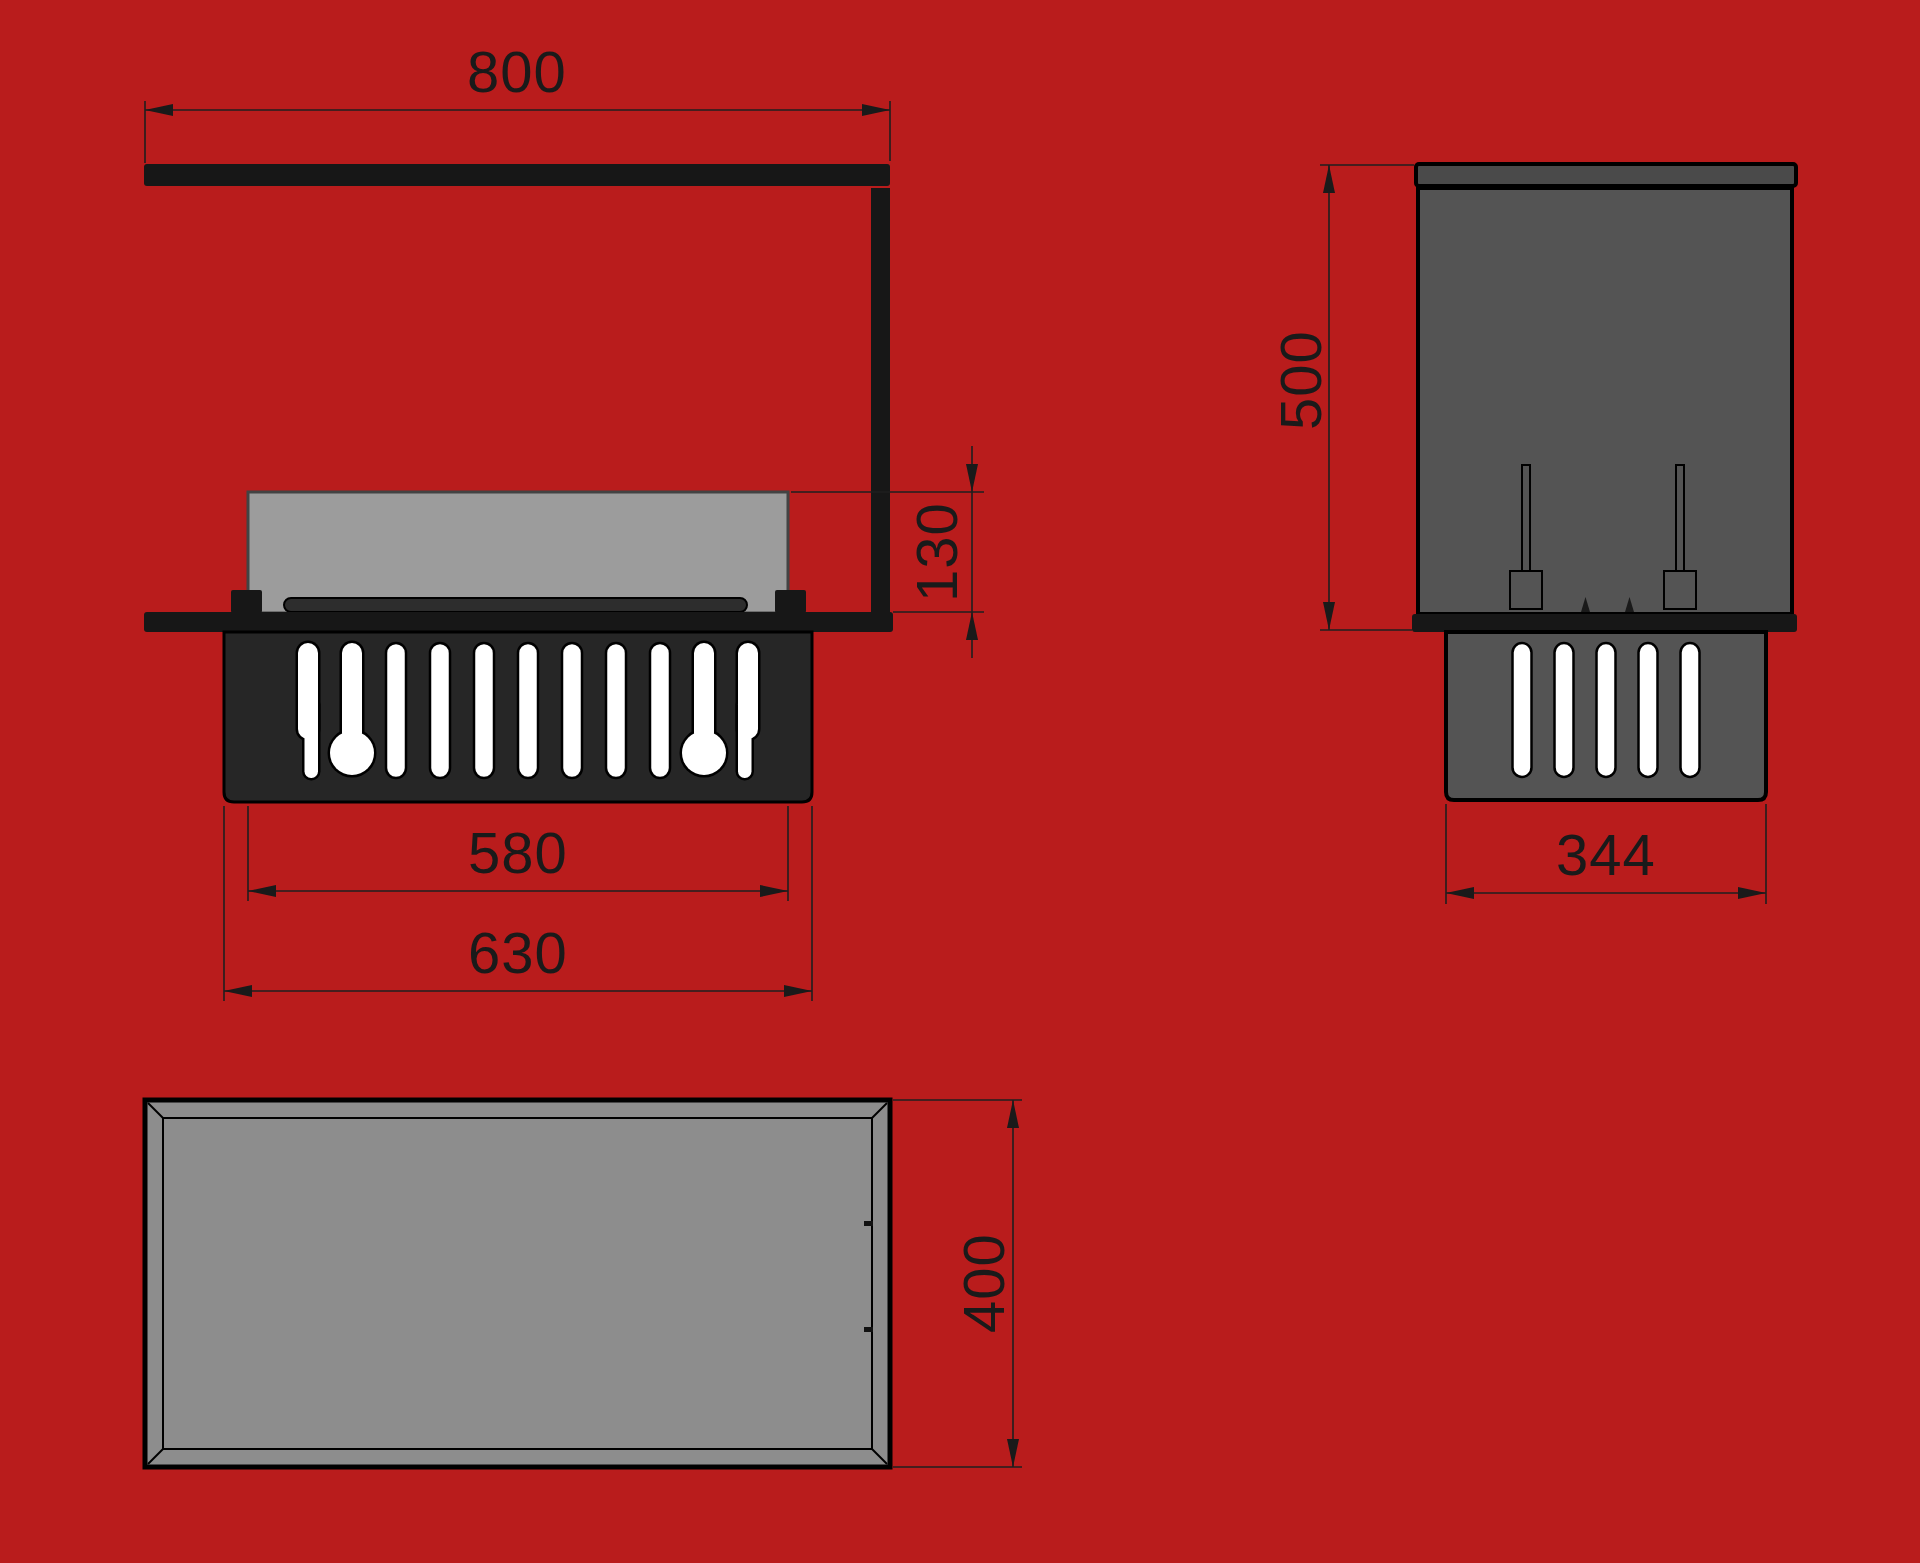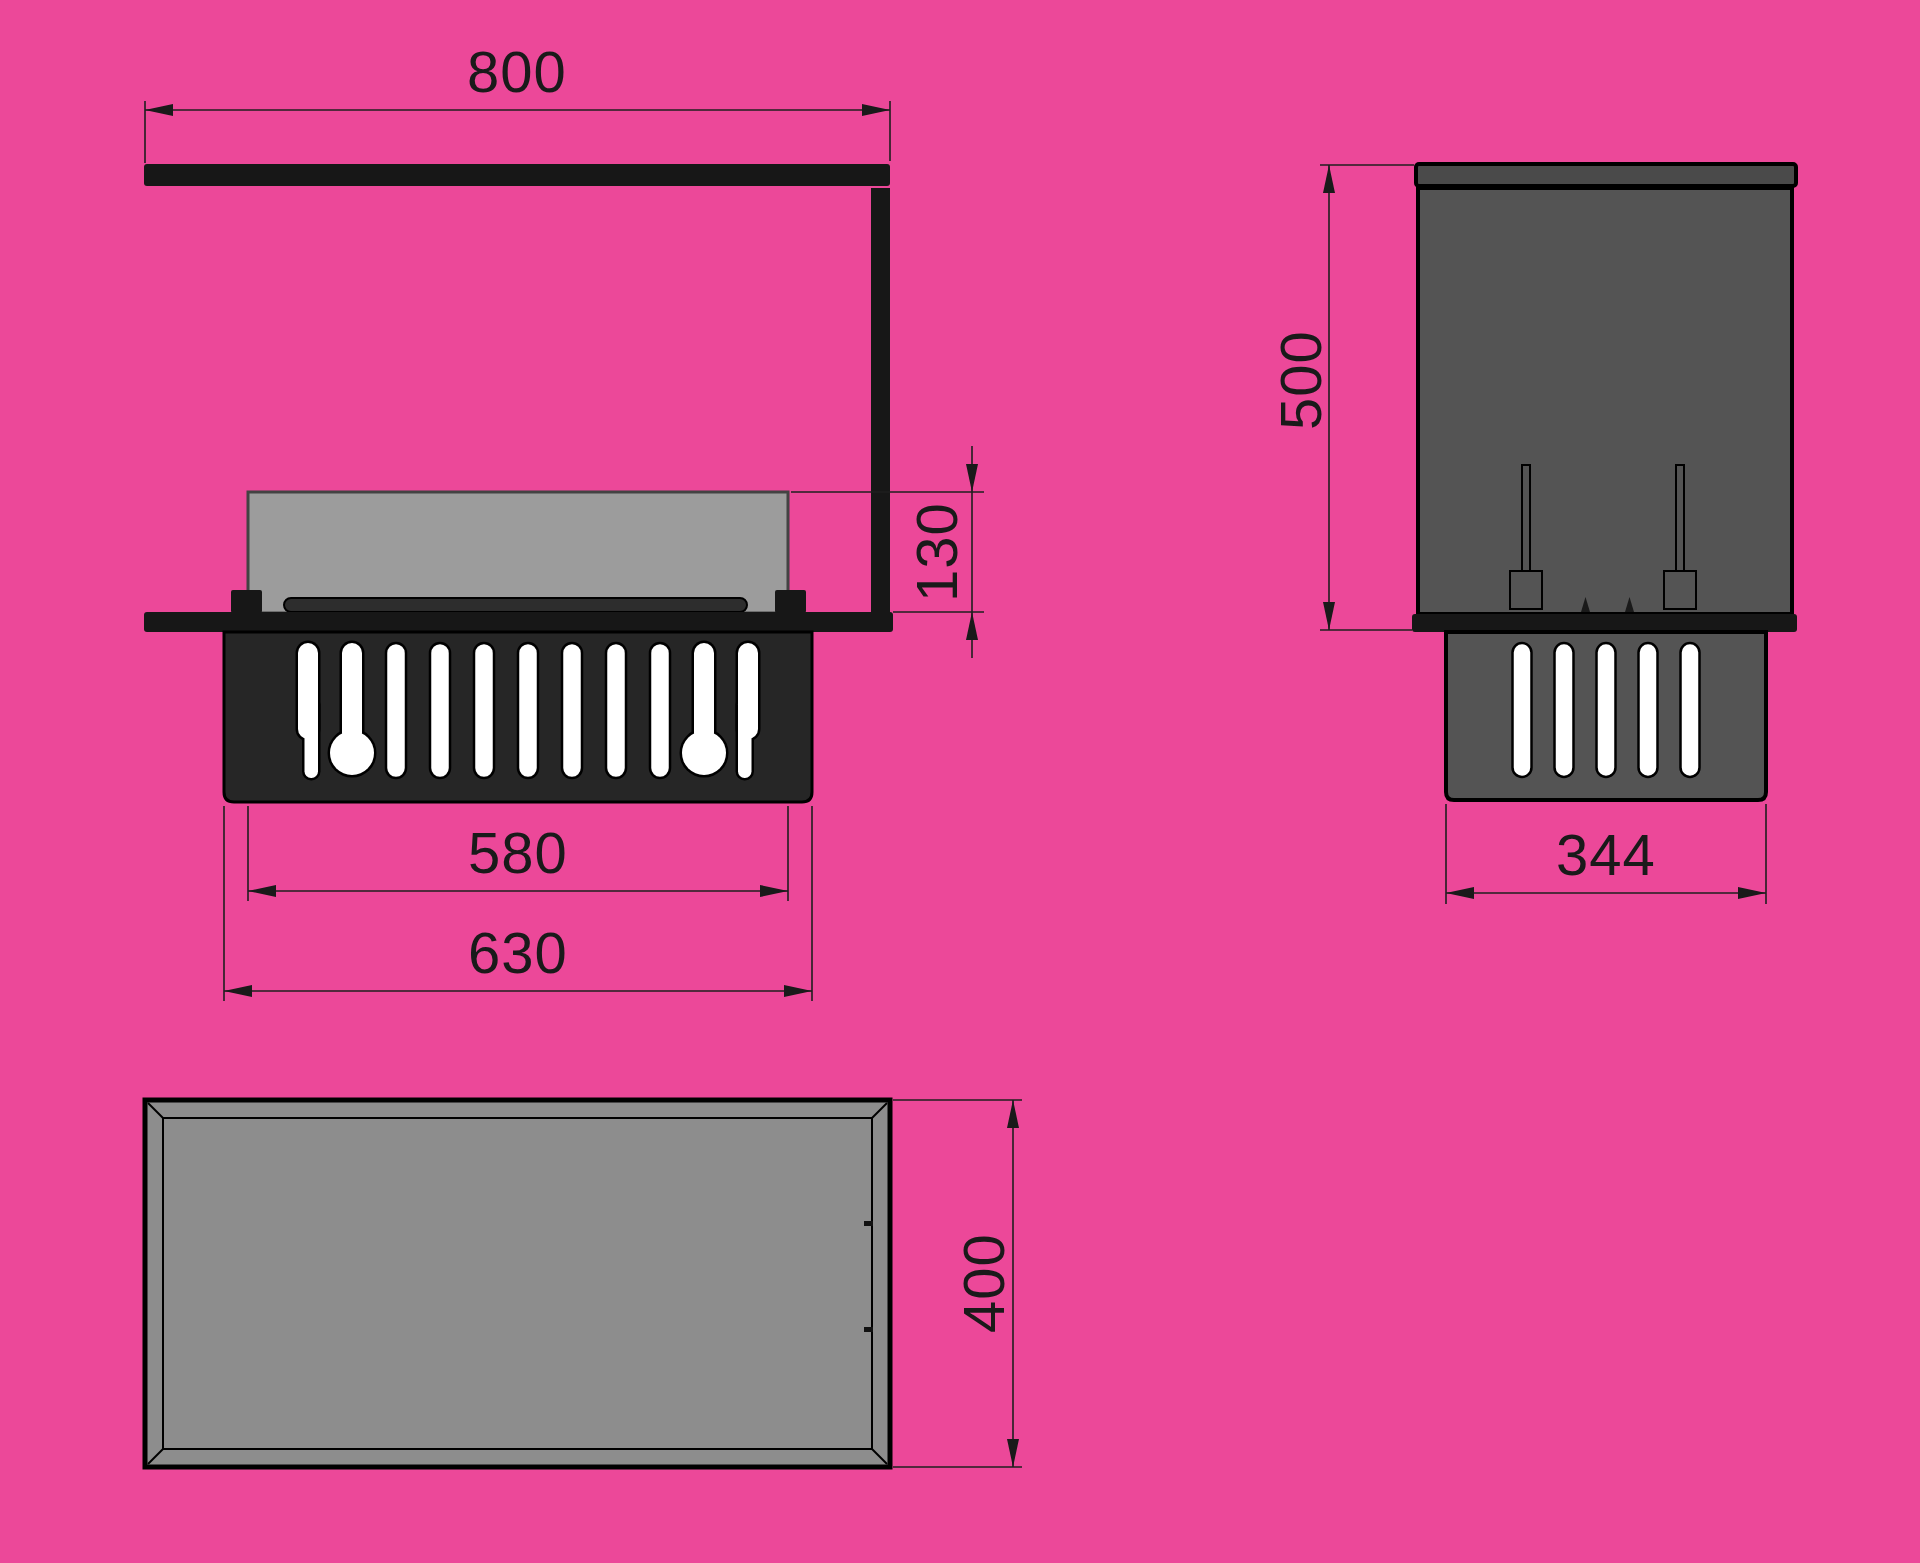--- a/index.html
+++ b/index.html
@@ -1,16 +1,16 @@
 <!DOCTYPE html>
 <html style="--c-line: #1f1f1f; --c-text: #1a1a1a; --c-metal: #171717; --c-box_front: #262626; --c-side_body: #545454; --c-side_topbar: #4a4a4a; --c-glass: #9c9c9c; --c-tray: #2d2d2d; --c-top_face: #8d8d8d; --c-slot: #ffffff;"><head>
 <meta charset="utf-8">
 <style>
   html,body{margin:0;padding:0;background:#fff;}
-  .canvas{width:1920px;height:1563px;position:relative;background:#ec4899;}
+  .canvas{width:1920px;height:1563px;position:relative;background:#b91c1c;}
   svg{display:block;}
   
   .metal   {fill:var(--c-metal,#171717);}
   .boxfront{fill:var(--c-box_front,#262626);stroke:#000;stroke-width:3;}
   .sidebody{fill:var(--c-side_body,#545454);stroke:#000;stroke-width:4;}
   .sidepart{fill:var(--c-side_body,#545454);stroke:#000;stroke-width:2;}
   .topbar  {fill:var(--c-side_topbar,#4a4a4a);stroke:#000;stroke-width:4;}
   .glass   {fill:var(--c-glass,#9c9c9c);stroke:#434343;stroke-width:3;}
   .tray    {fill:var(--c-tray,#2d2d2d);stroke:#000;stroke-width:2;}
   .topface {fill:var(--c-top_face,#8d8d8d);stroke:#000;stroke-width:5;}

